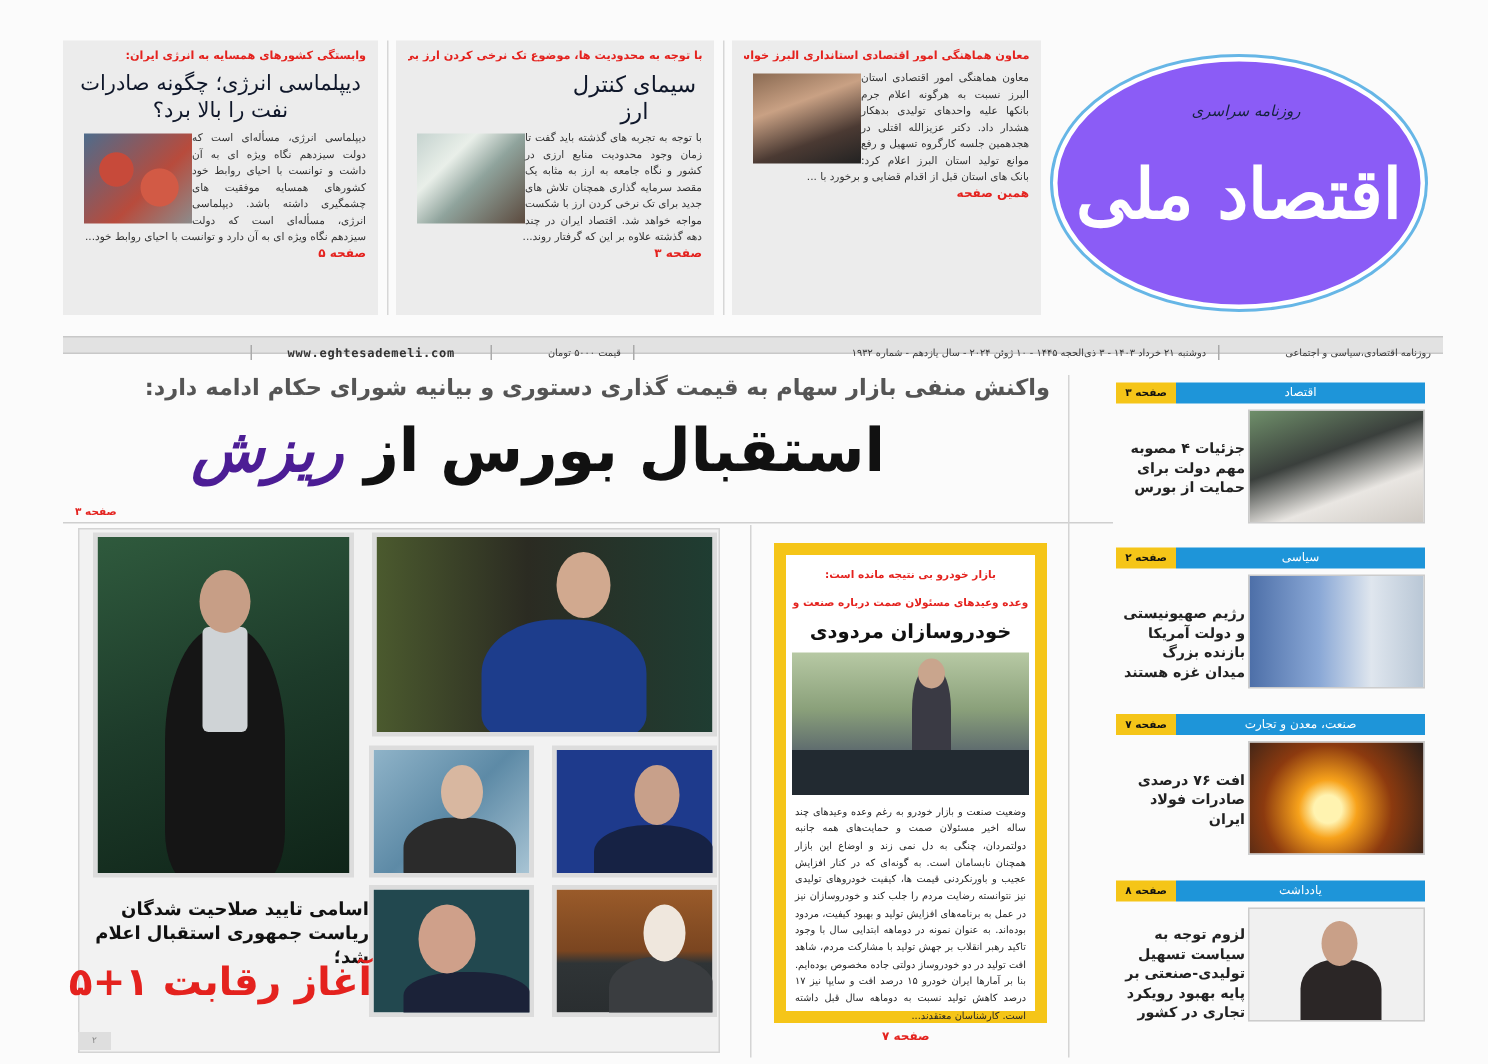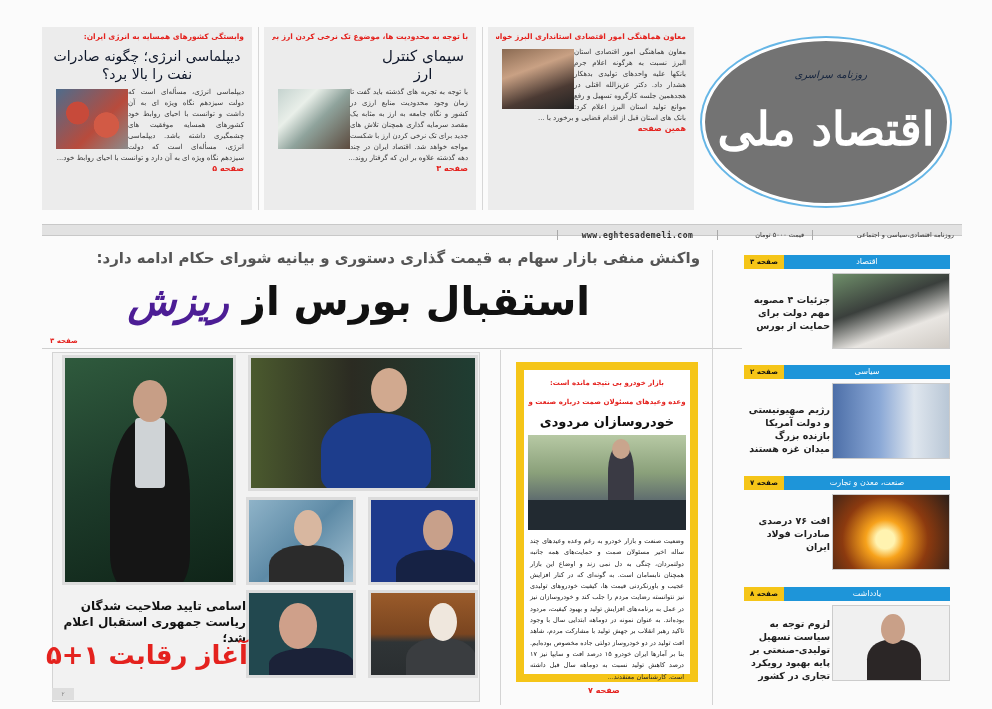--- a/index.html
+++ b/index.html
@@ -9,21 +9,21 @@
   
   .teaser { position: absolute; top: 27px; height: 183px; background: #ececec; padding: 5px 8px; overflow: hidden; }
   .teaser .kicker { color: #e4221e; font-size: 7.5px; font-weight: bold; text-align: right; white-space: nowrap; overflow: hidden; margin-bottom: 6px; }
   .teaser .title { font-size: 14px; font-weight: normal; color: #0f172a; text-align: center; line-height: 18px; }
   .teaser .body { font-size: 7px; line-height: 11px; color: #333; text-align: justify; margin-top: 4px; }
   .teaser .thumb { float: left; width: 72px; height: 60px; margin: 2px 0 2px 6px; }
   .teaser .page-ref { color: #e4221e; font-size: 8px; font-weight: bold; margin-top: 0; }
   .vsep { position: absolute; top: 27px; width: 1px; height: 183px; background: #d7d7d7; }
 
   
-  .logo { position: absolute; left: 702px; top: 38px; width: 248px; height: 168px; border-radius: 50%; background: #737373; border: 3px solid #ffffff; box-shadow: 0 0 0 2px #66b6e6; display: flex; align-items: center; justify-content: center; flex-direction: column; }
+  .logo { position: absolute; left: 702px; top: 38px; width: 248px; height: 168px; border-radius: 50%; background: #8b5cf6; border: 3px solid #ffffff; box-shadow: 0 0 0 2px #66b6e6; display: flex; align-items: center; justify-content: center; flex-direction: column; }
   .logo .sub { color: #14233d; font-size: 10px; font-style: italic; position: absolute; top: 28px; right: 80px; }
   .logo .name { color: #fff; font-size: 46px; font-weight: bold; font-family: "DejaVu Serif", serif; margin-top: 14px; }
 
   
   .mastbar { position: absolute; left: 42px; top: 224px; width: 920px; height: 12px; background: #e2e2e2; border-top: 1px solid #c8c8c8; border-bottom: 1px solid #c8c8c8; display: flex; align-items: center; font-size: 6.5px; color: #333; }
   .mastbar .cell { padding: 0 8px; border-left: 1px solid #aaa; white-space: nowrap; height: 100%; display: flex; align-items: center; margin-top: 10px; }
   .mastbar .site { font-family: "DejaVu Sans Mono", monospace; font-size: 8px; font-weight: bold; color: #333; letter-spacing: .5px; direction: ltr; }
 
   
   .supertitle { position: absolute; left: 180px; top: 249px; width: 520px; text-align: right; font-size: 15px; font-weight: bold; color: #555; white-space: nowrap; }
@@ -95,20 +95,21 @@
   <div class="page-ref">صفحه ۵</div>
 </div>
 
 <div class="logo">
   <div class="sub">روزنامه سراسری</div>
   <div class="name">اقتصاد ملی</div>
 </div>
 
 <div class="mastbar">
   <div class="cell" style="width:150px;">روزنامه اقتصادی،سیاسی و اجتماعی</div>
+  <div class="cell" style="width:390px;">دوشنبه ۲۱ خرداد ۱۴۰۳ - ۳ ذی‌الحجه ۱۴۴۵ - ۱۰ ژوئن ۲۰۲۴ - سال یازدهم - شماره ۱۹۳۲</div>
   <div class="cell" style="width:95px;">قیمت ۵۰۰۰ تومان</div>
   <div class="cell site" style="width:160px; justify-content:center; border-left:1px solid #aaa;">www.eghtesademeli.com</div>
 </div>
 
 <div class="supertitle">واکنش منفی بازار سهام به قیمت گذاری دستوری و بیانیه شورای حکام ادامه دارد:</div>
 <div class="headline">
   <span>استقبال بورس از</span>
   <span class="red">ریزش</span>
 </div>
 <div class="page3">صفحه ۳</div>

